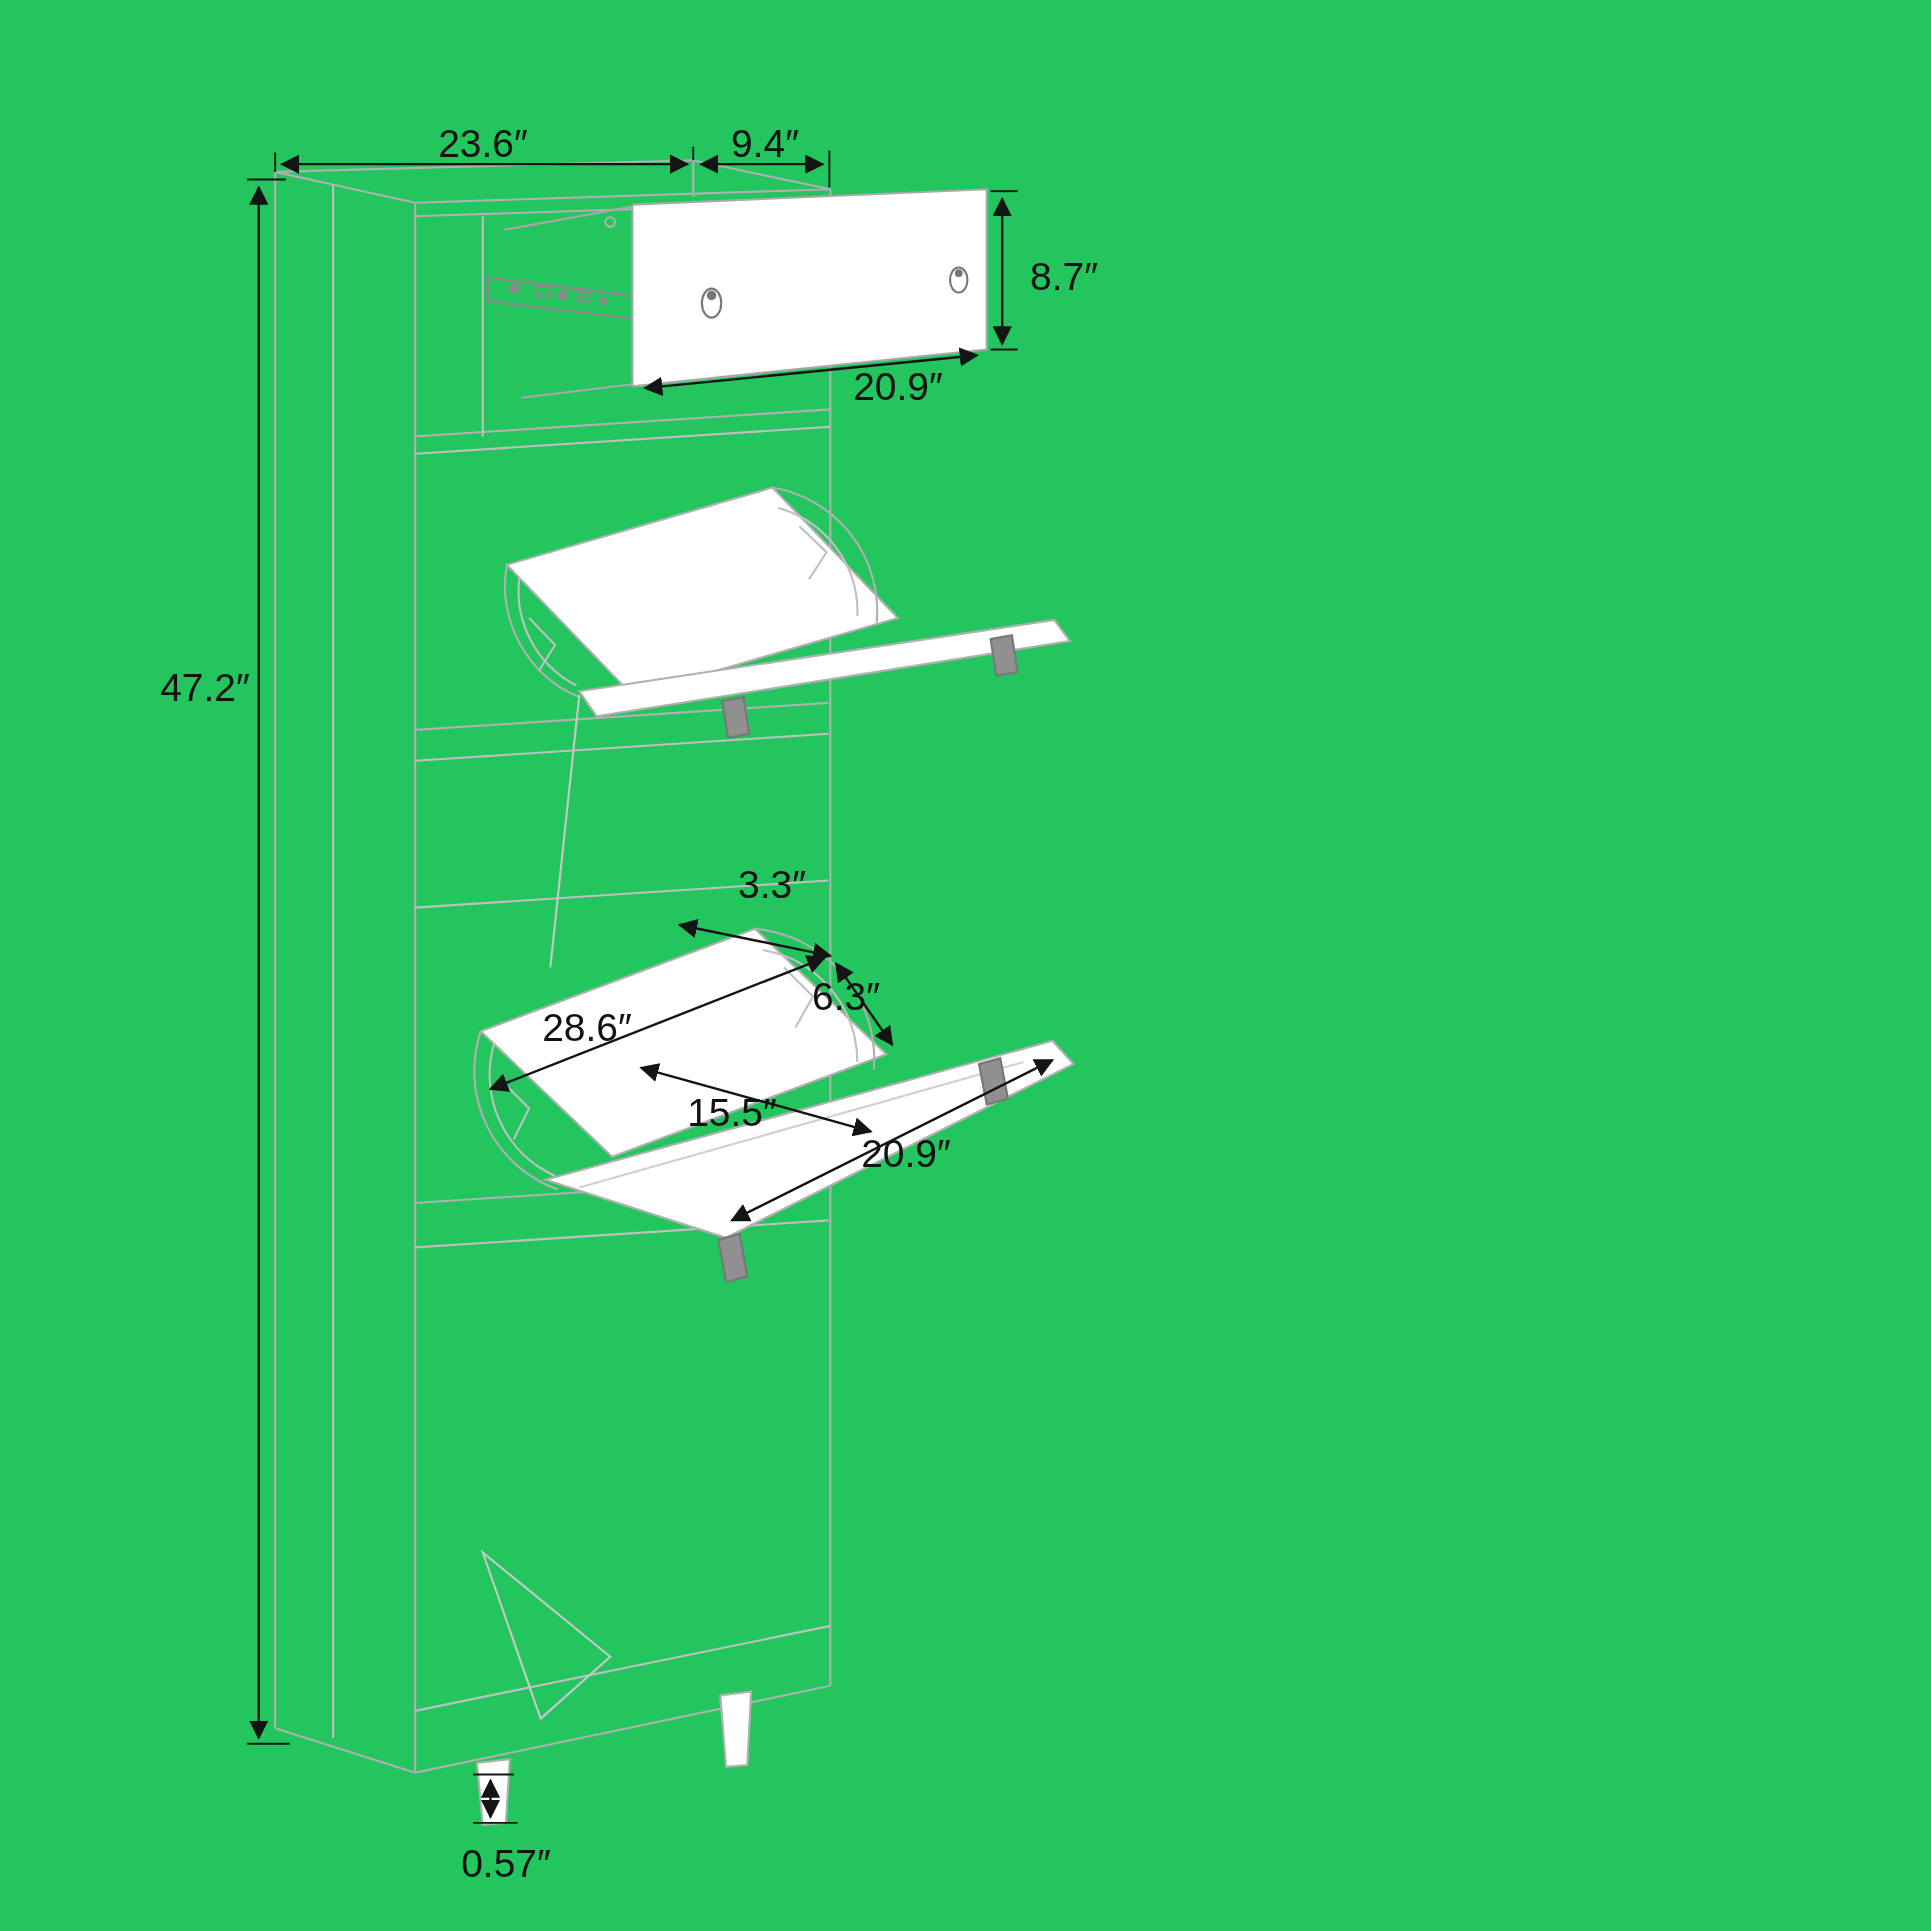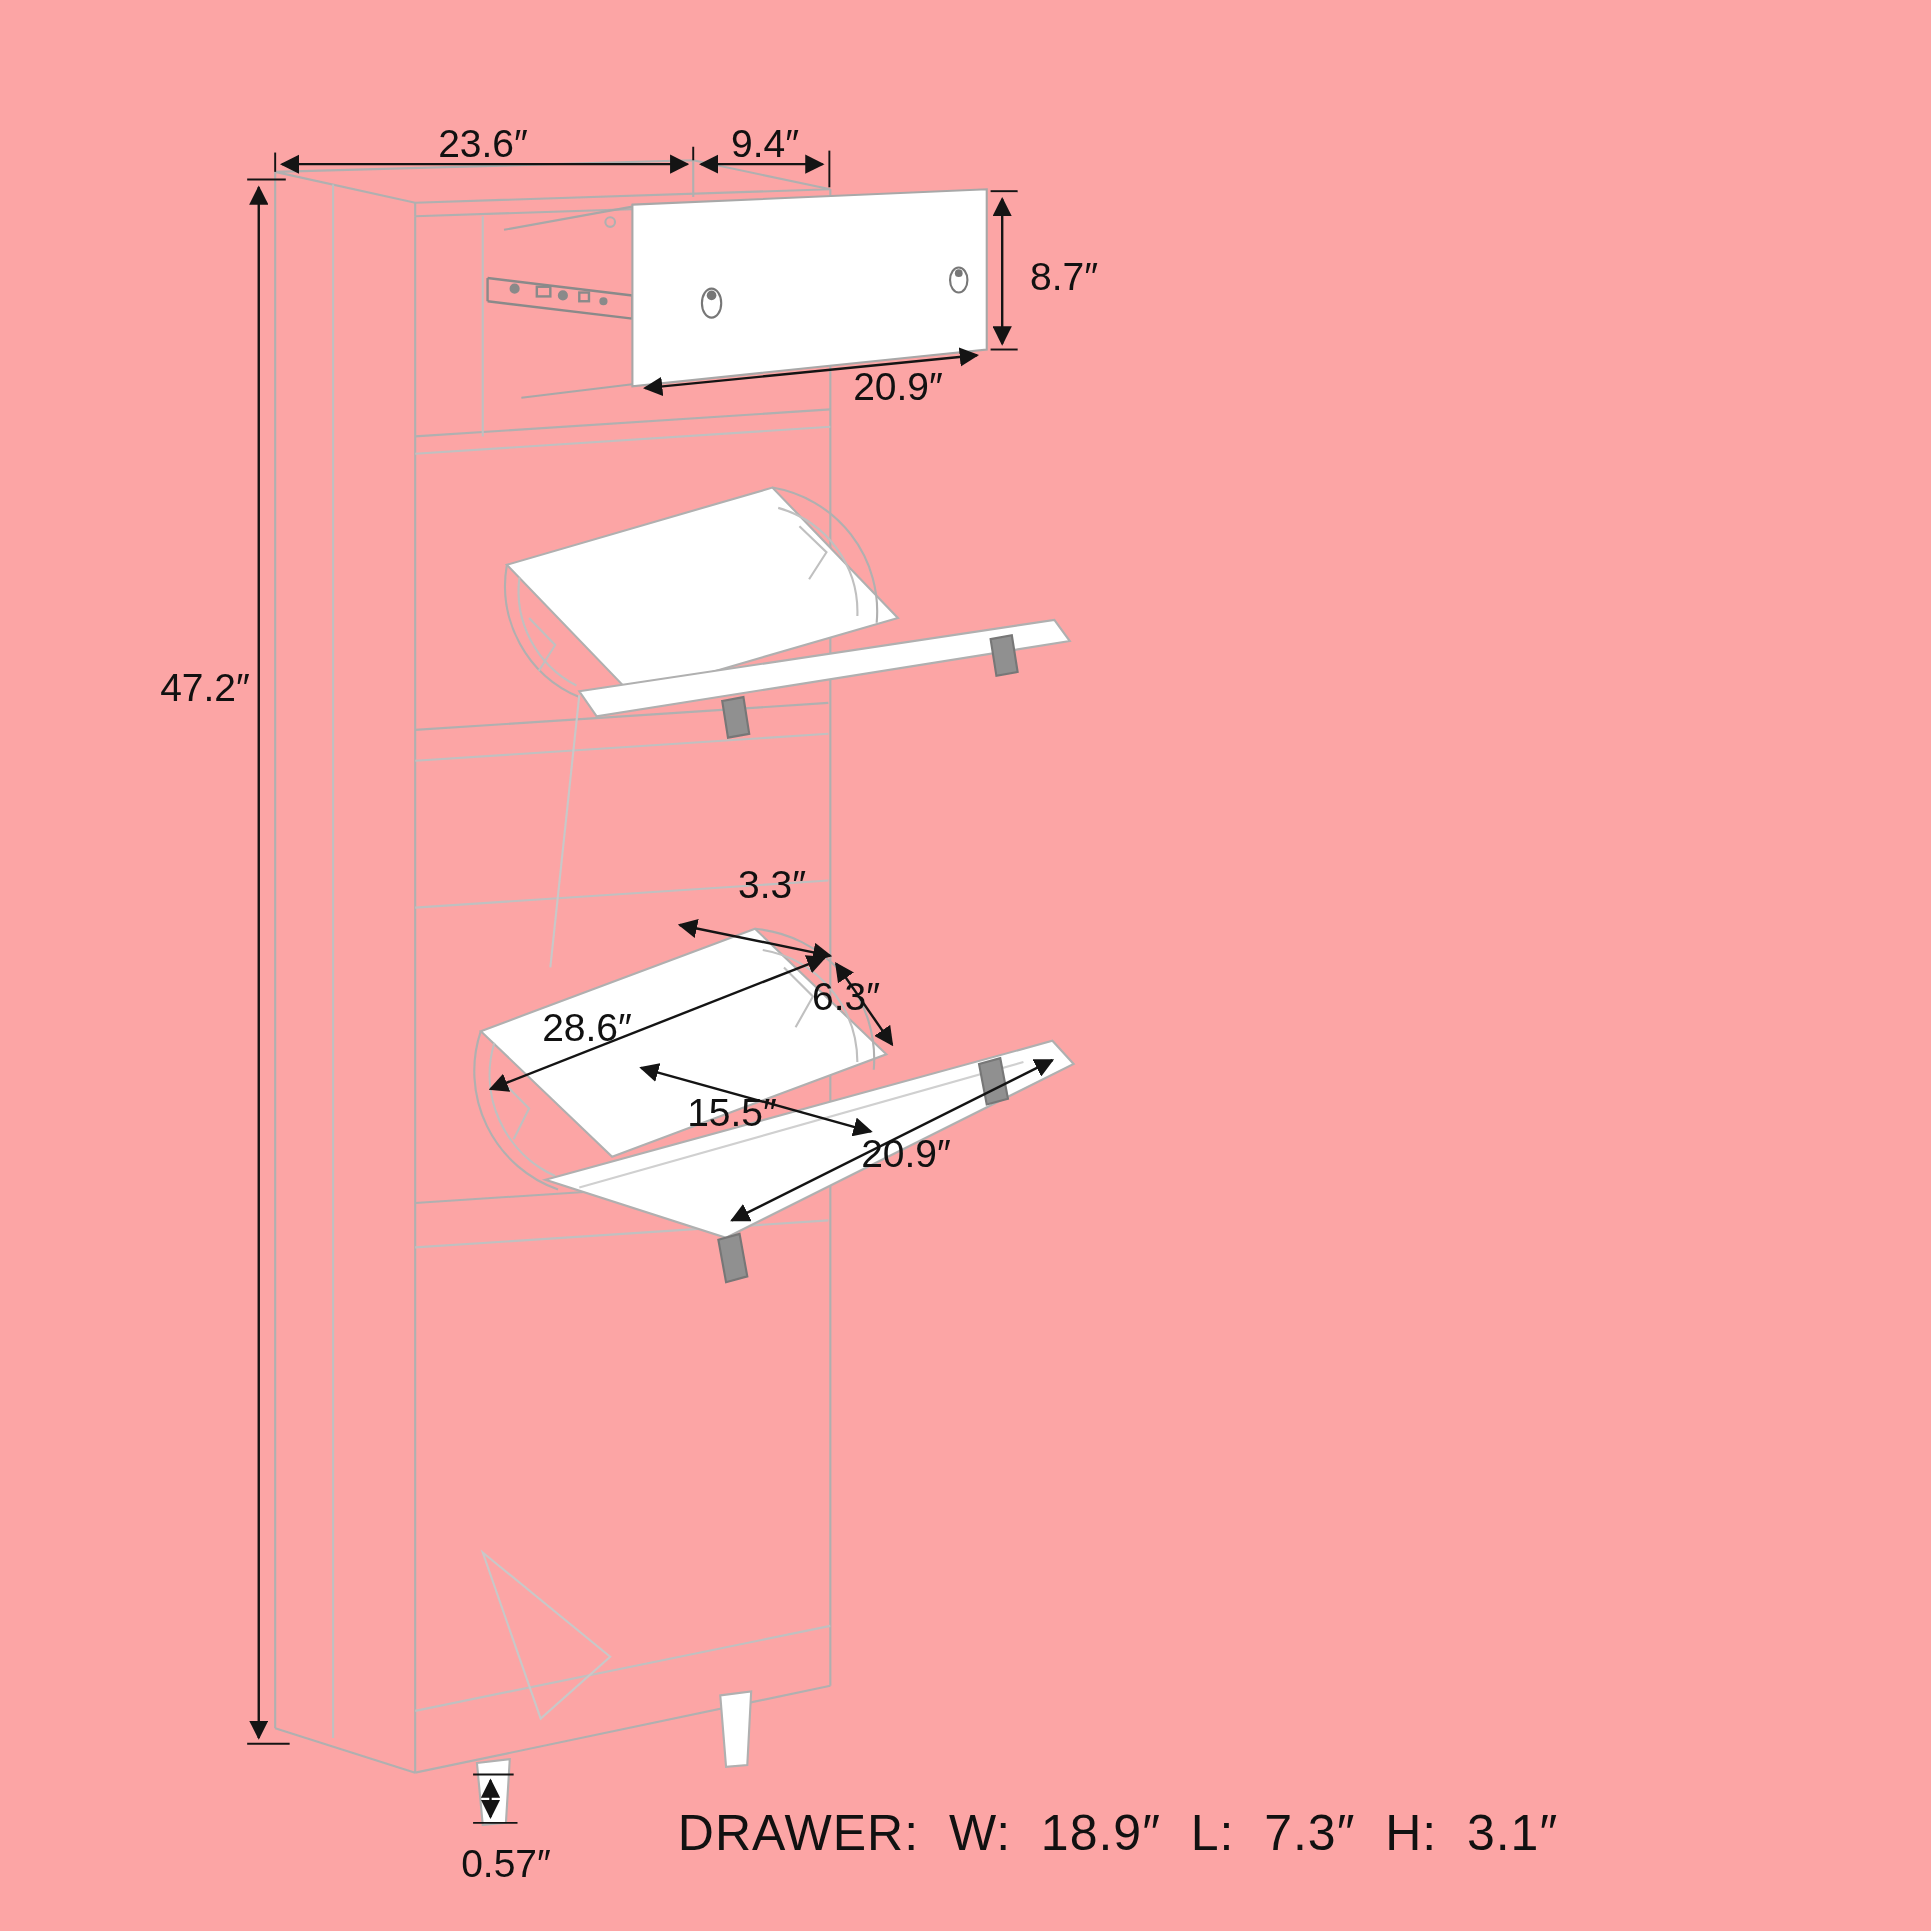--- a/index.html
+++ b/index.html
@@ -1,19 +1,19 @@
 <!DOCTYPE html>
 <html><head>
 <meta charset="utf-8">
 <style>
   html,body{margin:0;padding:0;background:#ffffff;}
   .canvas{
     position:relative;
     width:1931px;height:1931px;
-    background:#fca5a5;
+    background:#22c55e;
     font-family:"Liberation Sans", sans-serif;
     overflow:hidden;
   }
   .canvas svg{position:absolute;left:0;top:0;}
   .lbl{
     position:absolute;
     transform:translate(-50%,-50%);
     font-size:39px;
     color:#111;
     white-space:pre;
@@ -157,16 +157,15 @@
   <div class="lbl" style="left:1064px;top:276px;">8.7″</div>
   <div class="lbl" style="left:898px;top:386px;">20.9″</div>
   <div class="lbl" style="left:205px;top:687px;">47.2″</div>
   <div class="lbl" style="left:772px;top:884px;">3.3″</div>
   <div class="lbl" style="left:587px;top:1027px;">28.6″</div>
   <div class="lbl" style="left:846px;top:996px;">6.3″</div>
   <div class="lbl" style="left:732px;top:1112px;">15.5″</div>
   <div class="lbl" style="left:906px;top:1153px;">20.9″</div>
   <div class="lbl" style="left:506px;top:1863px;">0.57″</div>
 
-  <div class="footer-lbl" style="left:1118px;top:1833px;">DRAWER:  W:  18.9″  L:  7.3″  H:  3.1″</div>
 
 </div>
 
 
 </body></html>

